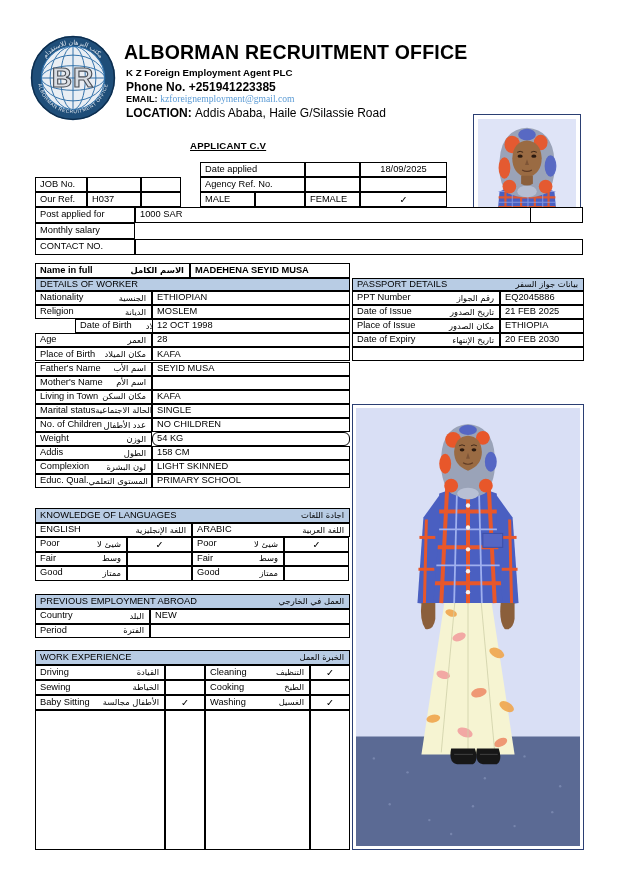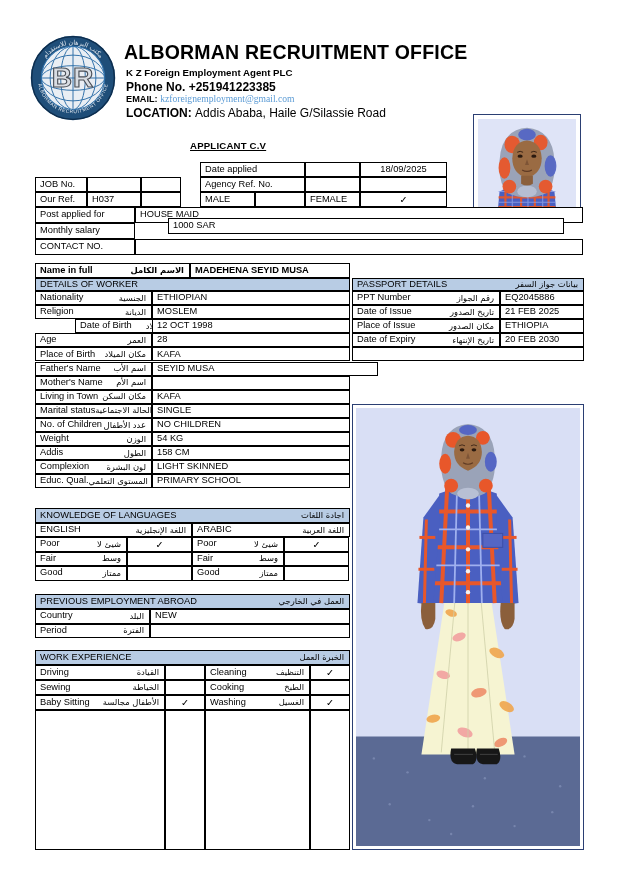--- a/index.html
+++ b/index.html
@@ -361,21 +361,21 @@
 <div class="cell noborder" style="left:141px; top:177px; width:40px; height:15px; border:0.9px solid #000;"></div>
 
 <div class="cell" style="left:35px;  top:192px; width:52px;  height:15px;">Our Ref.</div>
 <div class="cell" style="left:87px;  top:192px; width:54px;  height:15px;">H037</div>
 <div class="cell" style="left:141px; top:192px; width:40px;  height:15px;"></div>
 
 <div class="cell" style="left:35px;  top:207px; width:100px; height:16px;">Post applied for</div>
 <div class="cell" style="left:135px; top:207px; width:448px; height:16px;">HOUSE MAID</div>
 
 <div class="cell" style="left:35px;  top:223px; width:100px; height:16px;">Monthly salary</div>
-<div class="cell" style="left:135px; top:218px; width:396px; height:16px;margin-left:33px;">1000 SAR</div>
+<div class="cell" style="left:135px; top:207px; width:396px; height:16px;">1000 SAR</div>
 
 <div class="cell" style="left:35px;  top:239px; width:100px; height:16px;">CONTACT NO.</div>
 <div class="cell" style="left:135px; top:239px; width:448px; height:16px;"></div>
 
 <div class="cell bold" style="left:35px; top:263px; width:155px; height:15px;">
   <span class="lbl">
     <span>Name in full</span>
     <span class="ar">الاسم الكامل</span>
   </span>
 </div>
@@ -418,21 +418,21 @@
         <span class="ar">مكان الميلاد</span>
       </span>
     </div>
     <div class="cell" style="left: 152px; top: 347.4px; width: 198px; height: 14.1px;">KAFA</div>
     <div class="cell" style="left: 35px; top: 361.5px; width: 117px; height: 14.1px;">
       <span class="lbl">
         <span>Father's Name</span>
         <span class="ar">اسم الأب</span>
       </span>
     </div>
-    <div class="cell" style="left: 152px; top: 361.5px; width: 226px; height: 14.1px;">SEYID MUSA</div>
+    <div class="cell" style="left: 152px; top: 361.5px; width: 198px; height: 14.1px;">SEYID MUSA</div>
     <div class="cell" style="left: 35px; top: 375.6px; width: 117px; height: 14.1px;">
       <span class="lbl">
         <span>Mother's Name</span>
         <span class="ar">اسم الأم</span>
       </span>
     </div>
     <div class="cell" style="left: 152px; top: 375.6px; width: 198px; height: 14.1px;"></div>
     <div class="cell" style="left: 35px; top: 389.7px; width: 117px; height: 14.1px; text-align: center;">
       <span class="lbl">
         <span>Living in Town</span>
@@ -453,21 +453,21 @@
         <span class="ar">عدد الأطفال</span>
       </span>
     </div>
     <div class="cell" style="left: 152px; top: 417.9px; width: 198px; height: 14.1px;">NO CHILDREN</div>
     <div class="cell" style="left: 35px; top: 432px; width: 117px; height: 14.1px;">
       <span class="lbl">
         <span>Weight</span>
         <span class="ar">الوزن</span>
       </span>
     </div>
-    <div class="cell" style="left: 152px; top: 432px; width: 198px; height: 14.1px;">54 KG</div>
+    <div class="cell" style="left: 152px; top: 432px; width: 198px; height: 14.1px; border-radius: 6px;">54 KG</div>
     <div class="cell" style="left: 35px; top: 446.1px; width: 117px; height: 14.1px;">
       <span class="lbl">
         <span>Addis</span>
         <span class="ar">الطول</span>
       </span>
     </div>
     <div class="cell" style="left: 152px; top: 446.1px; width: 198px; height: 14.1px;">158 CM</div>
     <div class="cell" style="left: 35px; top: 460.2px; width: 117px; height: 14.1px;">
       <span class="lbl">
         <span>Complexion</span>

